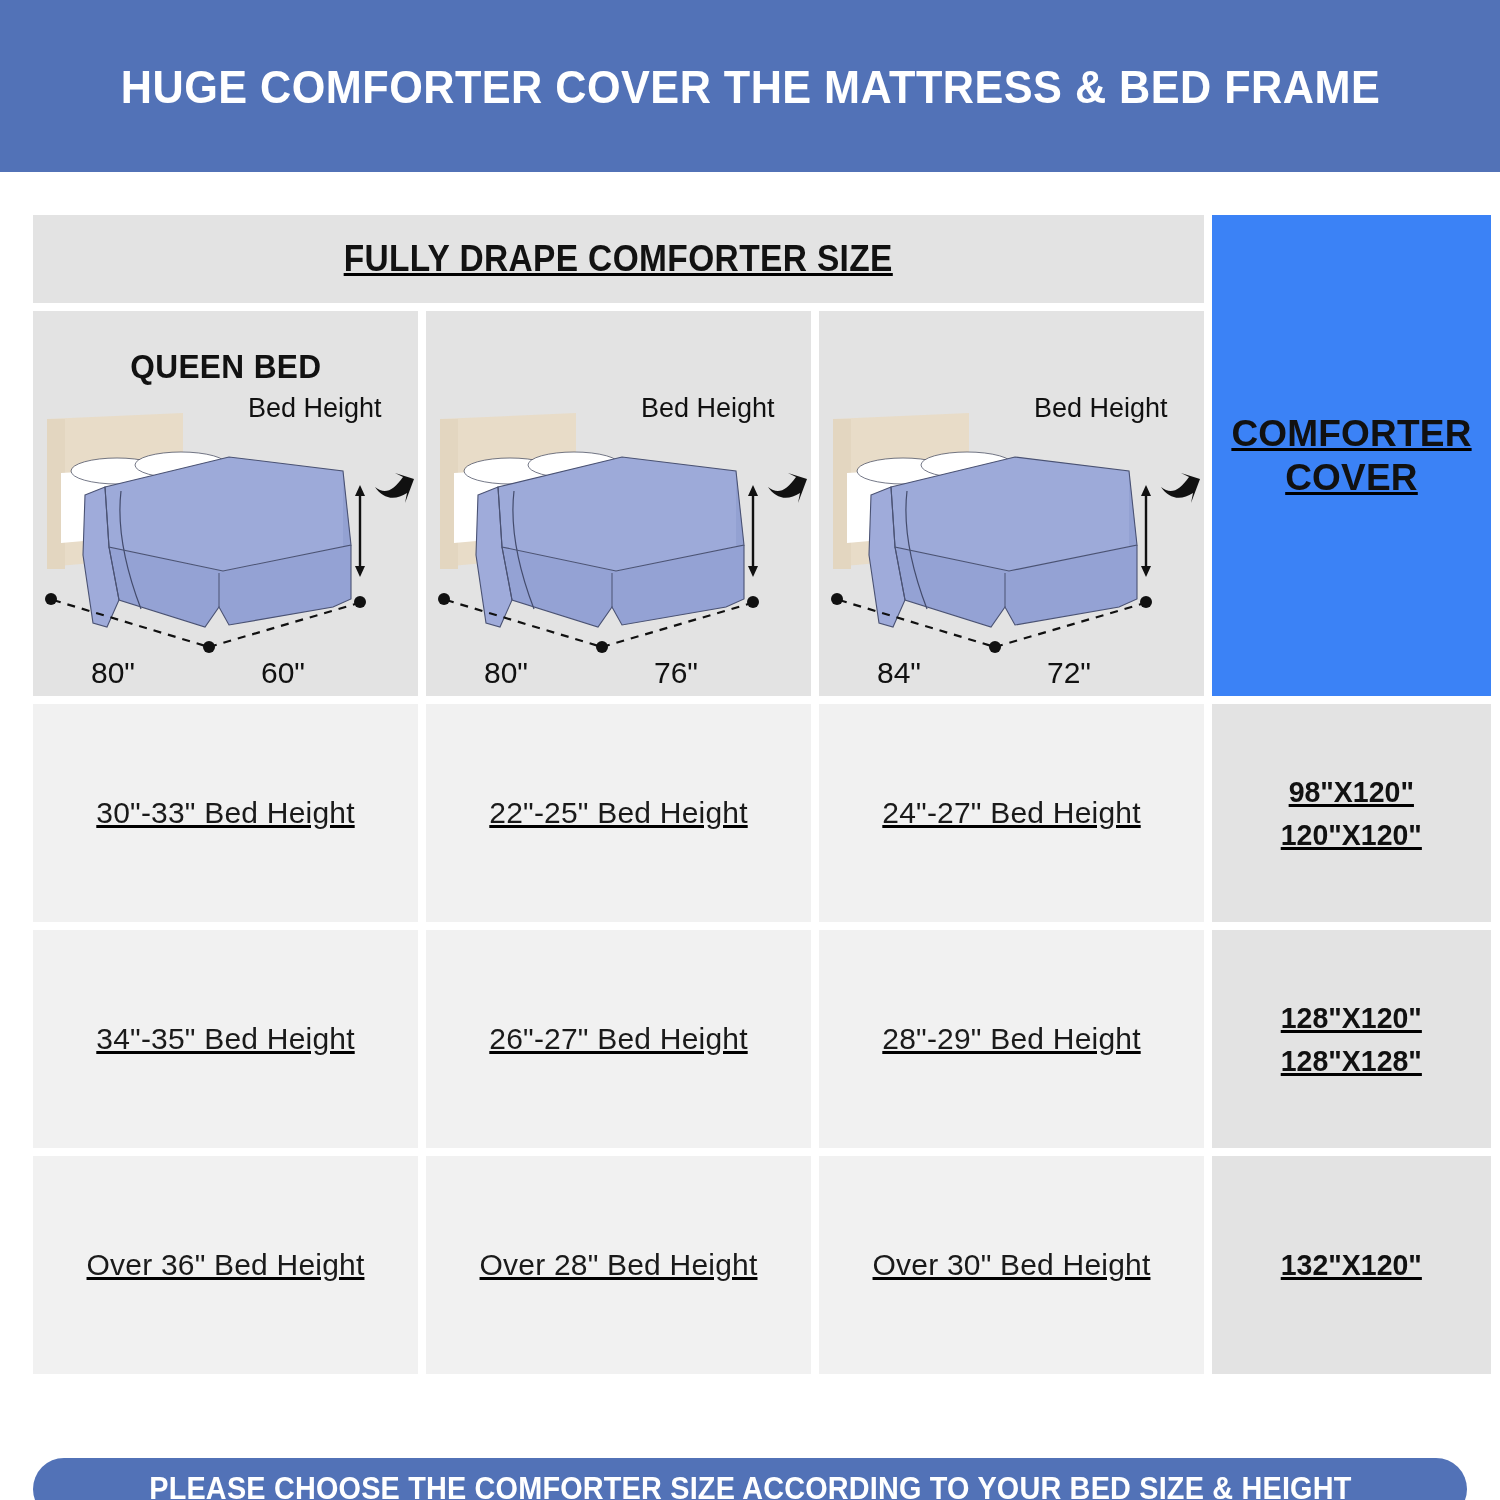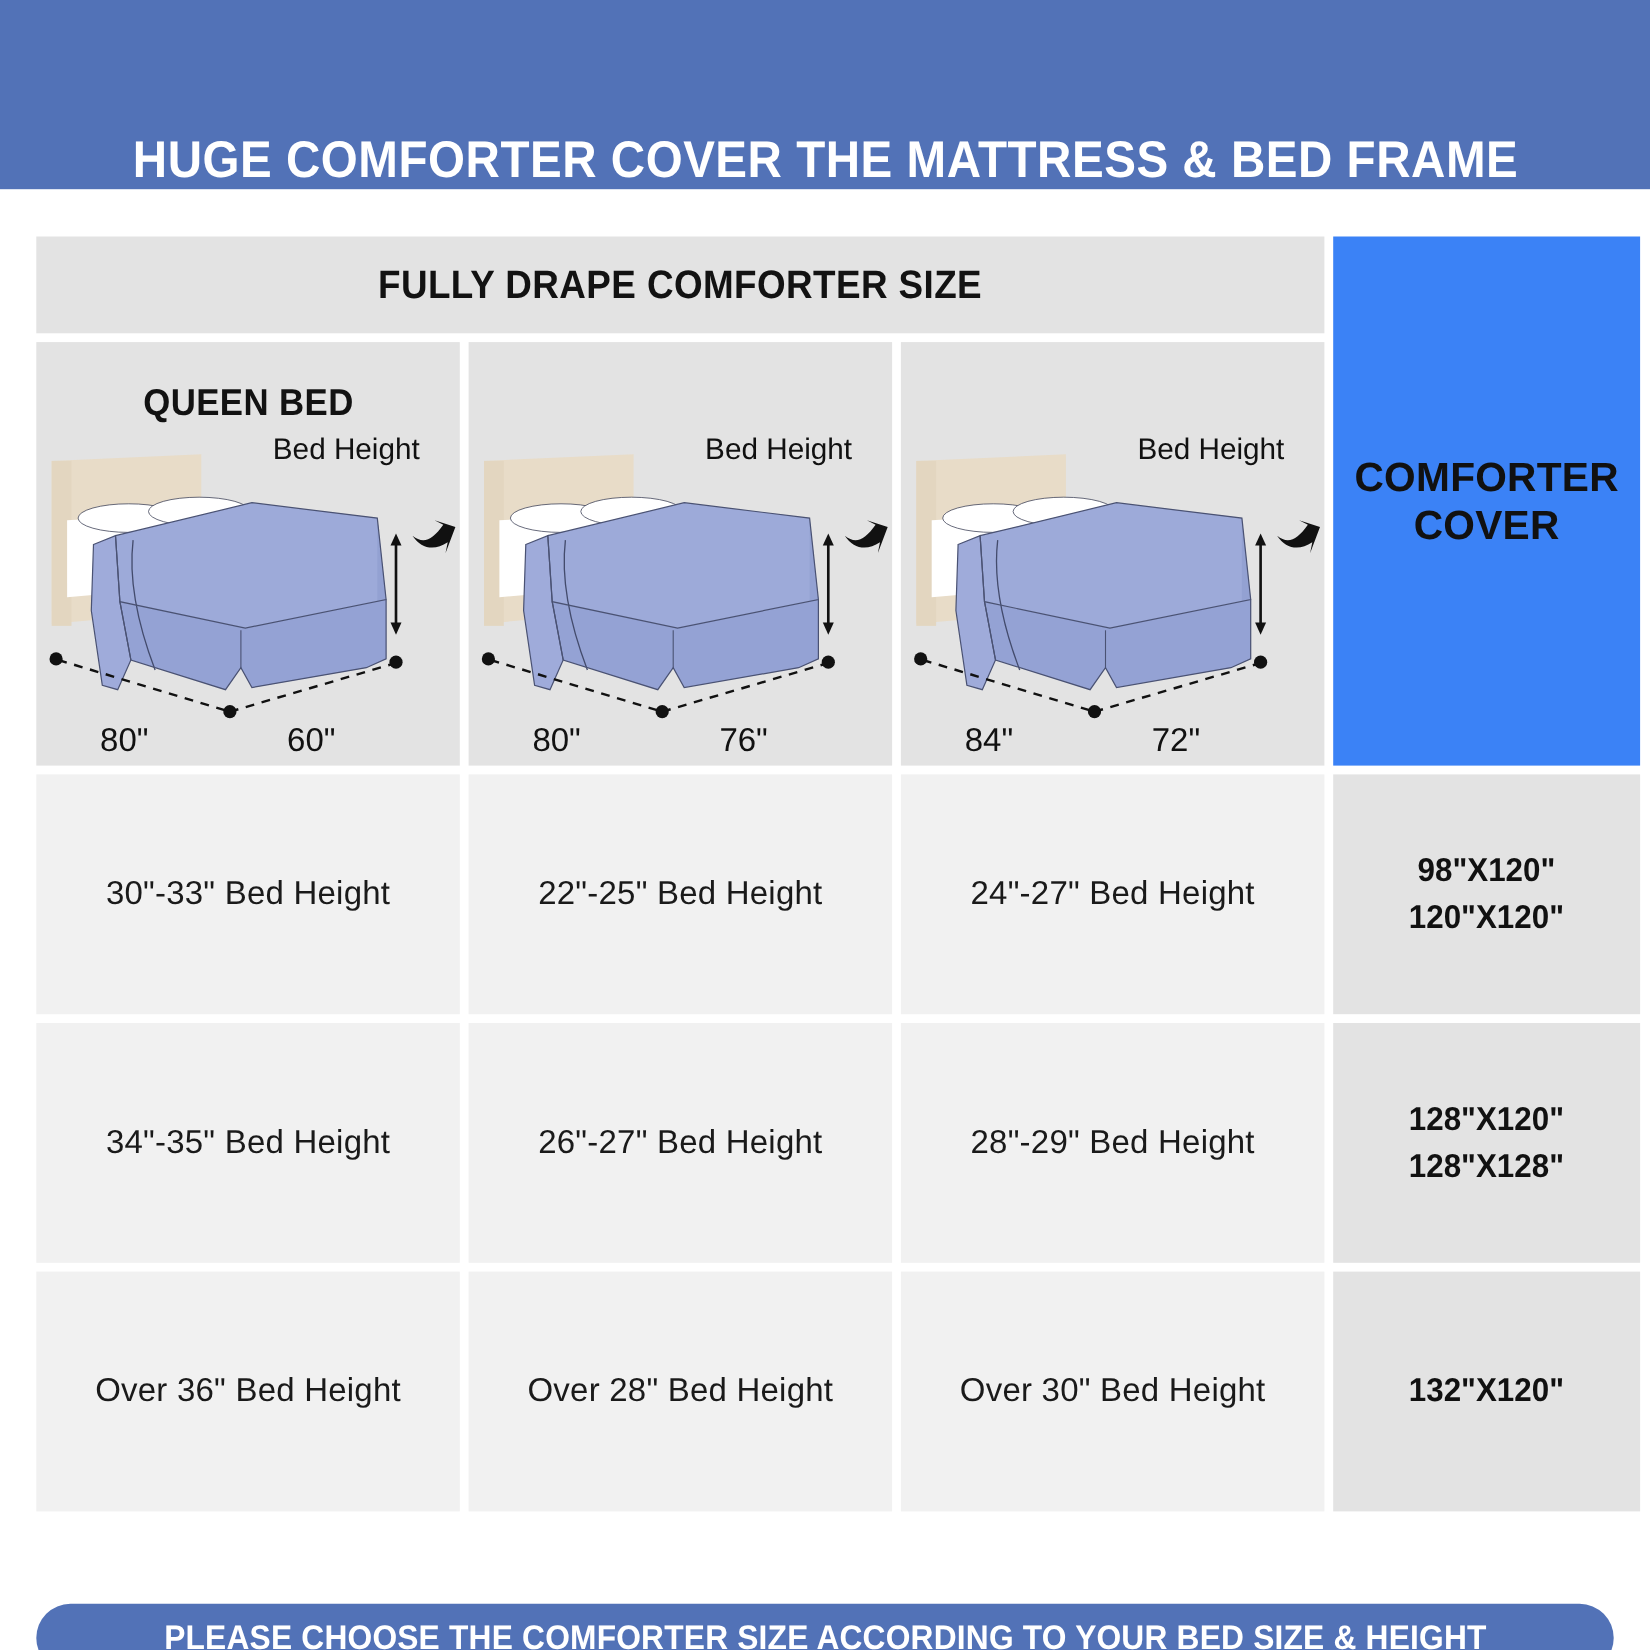--- a/index.html
+++ b/index.html
@@ -7,35 +7,35 @@
     width: 1500px; height: 1500px;
     background: #ffffff;
     font-family: "Liberation Sans", sans-serif;
     overflow: hidden;
   }
   .page { position: relative; width: 1500px; height: 1500px; background:#fff; }
 
   
   .top-banner{
     position:absolute; left:0; top:0; width:1500px; height:172px;
-    background:#5272B7; display:flex; align-items:flex-end; justify-content:center;
+    background:#5272B7; display:flex; align-items:center; justify-content:center;
   }
   .top-banner .txt{
     color:#ffffff; font-weight:700; font-size:47px; letter-spacing:0.5px;
     transform: scaleX(0.92); white-space:nowrap;
     font-family:"Liberation Sans", sans-serif;
   }
 
   
   .table{
     position:absolute; left:33px; top:215px; width:1434px; height:1150px;
     display:grid;
     grid-template-columns: 385px 385px 385px 279px;
     grid-template-rows: 88px 385px 218px 218px 218px;
-    column-gap:8px; row-gap:8px;
+    column-gap:8px; row-gap:8px;text-decoration:underline;
   }
 
   .cell{ background:#F1F1F1; display:flex; align-items:center; justify-content:center; }
   .cell-dark{ background:#E3E3E3; }
 
   .title-cell{
     grid-column: 1 / span 3; grid-row: 1;
     background:#E3E3E3; display:flex; align-items:center; justify-content:center;
   }
   .title-cell .txt{

